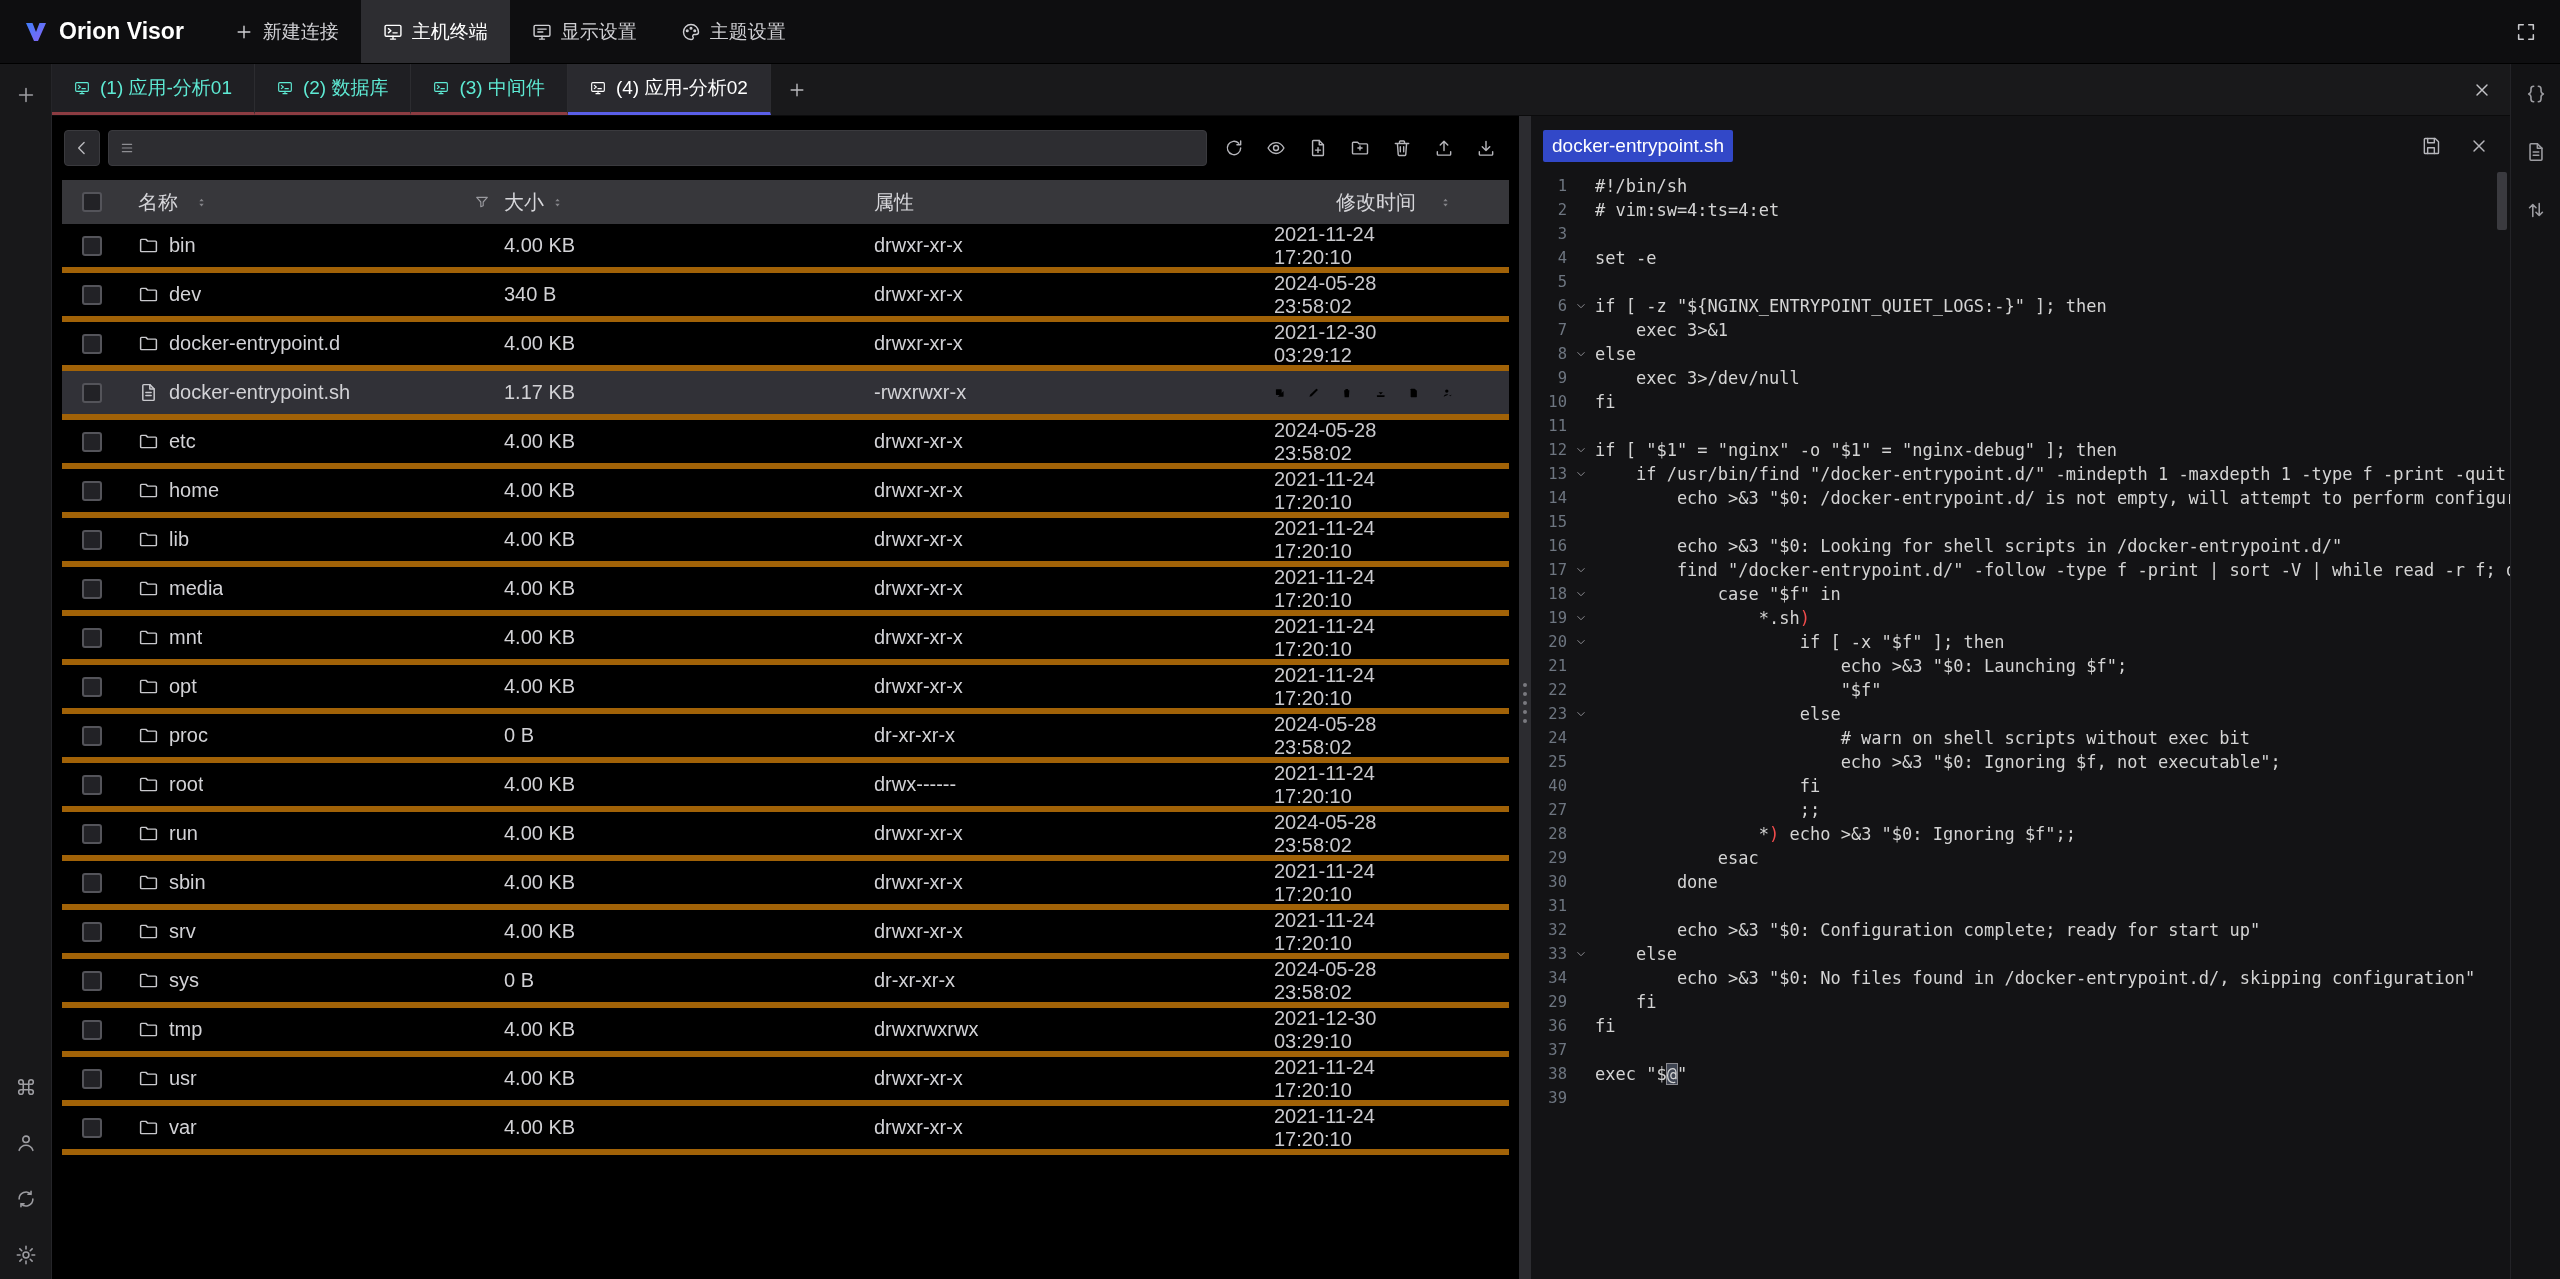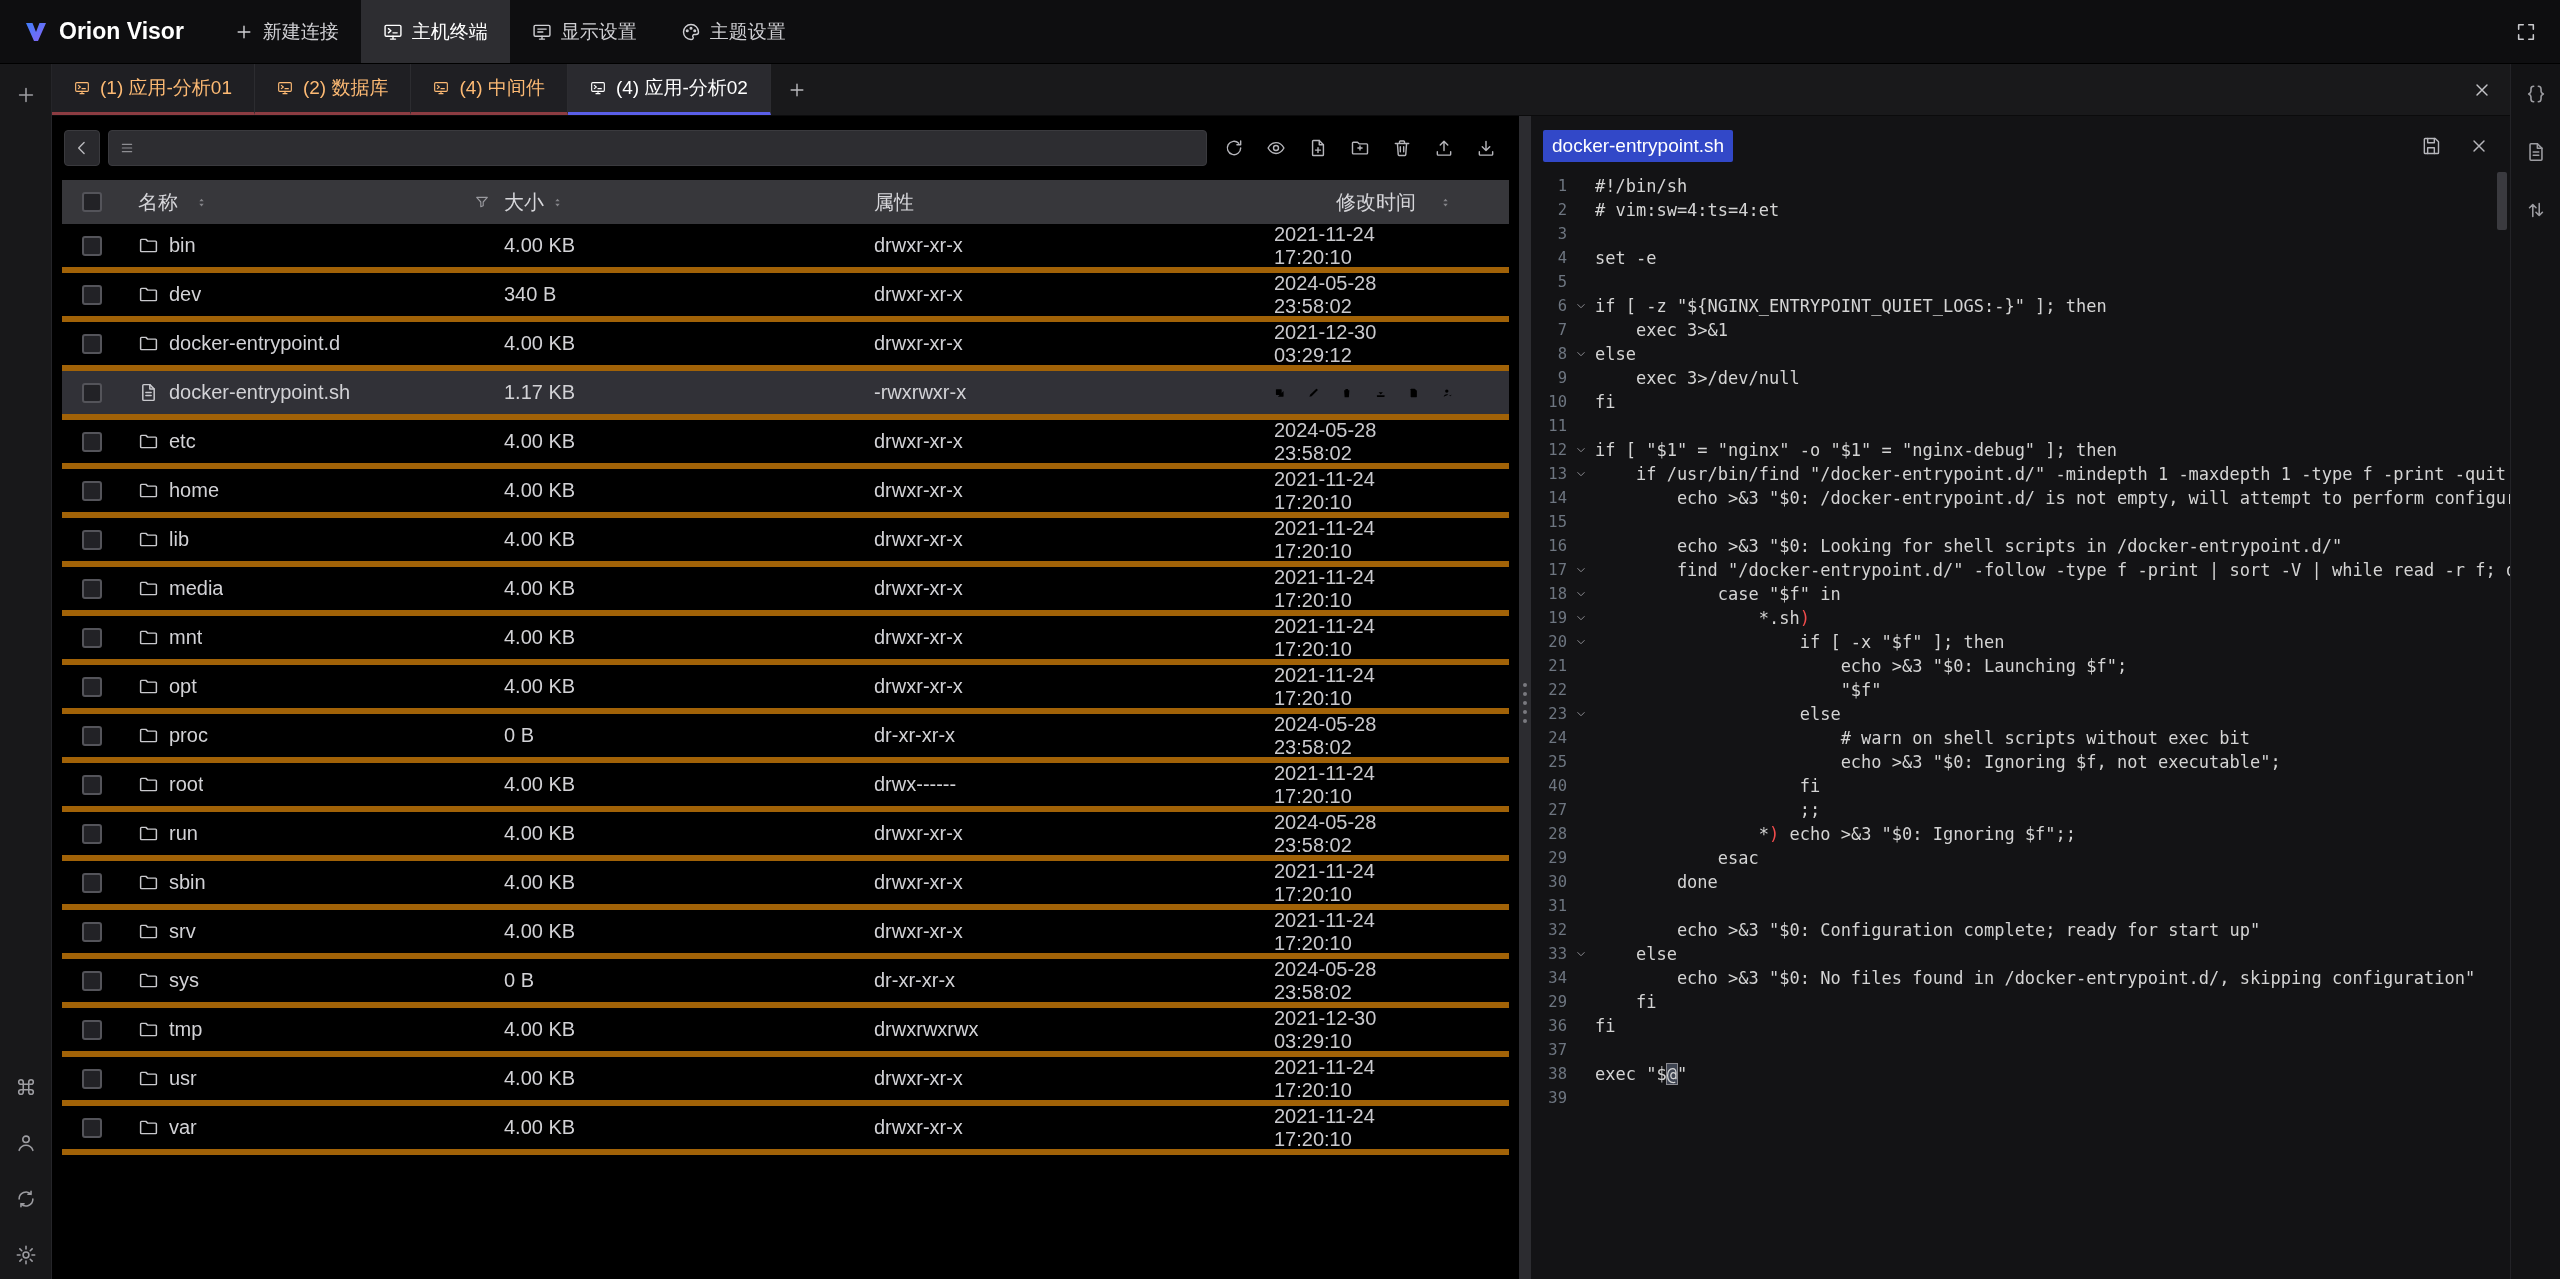--- a/index.html
+++ b/index.html
@@ -20,21 +20,21 @@
   .lstrip{width:52px;background:#18181a;border-right:1px solid #252529;display:flex;flex-direction:column;align-items:center;padding:13px 0 16px;color:#9d9da2}
   .lstrip .grow{flex:1}
   .stripbtn{display:flex;align-items:center;justify-content:center;width:36px;height:36px;cursor:pointer}
   .lstrip .bottom{display:flex;flex-direction:column;gap:20px;align-items:center}
   .rstrip{width:50px;background:#131315;border-left:1px solid #232327;display:flex;flex-direction:column;align-items:center;gap:22px;padding-top:12px;color:#9d9da2}
 
   .center{flex:1;display:flex;flex-direction:column;min-width:0}
 
   
   .tabbar{height:52px;background:#19191b;display:flex;align-items:stretch;border-bottom:1px solid #0b0b0c}
-  .tab{display:flex;align-items:center;gap:10px;padding:0 22px;font-size:19px;color:#fdba74;background:#1f1f23;
+  .tab{display:flex;align-items:center;gap:10px;padding:0 22px;font-size:19px;color:#5eead4;background:#1f1f23;
        border-right:1px solid #2c2c30;border-bottom:3px solid #8c3c42;cursor:pointer;white-space:nowrap}
   .tab.active{background:#2a2a2f;border-bottom-color:#5a5fe8;color:#fff}
   .tab-add{display:flex;align-items:center;justify-content:center;width:52px;color:#b9b9bd;cursor:pointer}
   .tabbar-close{margin-left:auto;display:flex;align-items:center;justify-content:center;width:56px;color:#c3c3c7;cursor:pointer}
 
   
   .content{flex:1;display:flex;min-height:0}
   .sftp{width:1467px;flex:none;background:#000000;padding:8px 10px 0;display:flex;flex-direction:column}
   .splitter{width:12px;flex:none;background:#2c2c30;position:relative;cursor:col-resize}
   .grip{position:absolute;top:50%;left:50%;transform:translate(-50%,-50%);display:flex;flex-direction:column;gap:5px}
@@ -290,21 +290,21 @@
       <div class="tab">
         <svg class="ic s16">
             <use href="#i-terminal"></use>
           </svg>
         <span>(2) 数据库</span>
       </div>
       <div class="tab">
         <svg class="ic s16">
             <use href="#i-terminal"></use>
           </svg>
-        <span>(4) 中间件</span>
+        <span>(3) 中间件</span>
       </div>
       <div class="tab active">
         <svg class="ic s16">
             <use href="#i-terminal"></use>
           </svg>
         <span>(4) 应用-分析02</span>
       </div>
       <div class="tab-add">
           <svg class="ic">
             <use href="#i-plus"></use>

